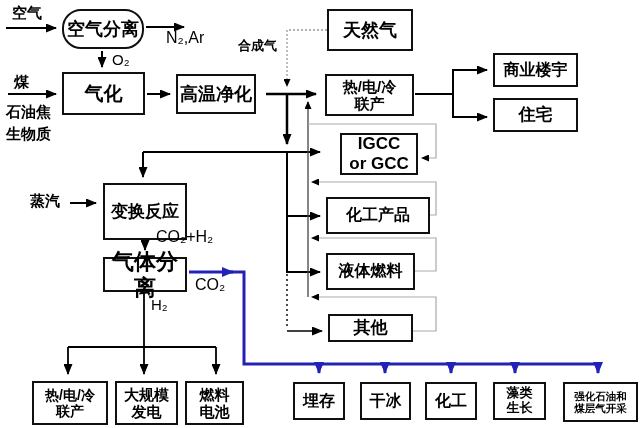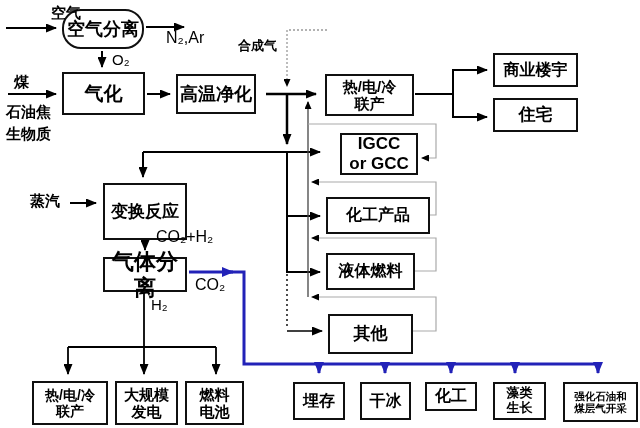--- a/index.html
+++ b/index.html
@@ -77,46 +77,47 @@
       <line x1="385" y1="364" x2="385" y2="373" marker-end="url(#ahb)"></line>
       <line x1="451" y1="364" x2="451" y2="373" marker-end="url(#ahb)"></line>
       <line x1="515" y1="364" x2="515" y2="373" marker-end="url(#ahb)"></line>
       <line x1="598" y1="364" x2="598" y2="373" marker-end="url(#ahb)"></line>
     </g>
   </svg>
 
   <div class="box" style="left:62px;top:9px;width:82px;height:40px;font-size:18px;border-radius:19px;">空气分离</div>
   <div class="box" style="left:62px;top:72px;width:83px;height:43px;font-size:19px;">气化</div>
   <div class="box" style="left:176px;top:74px;width:80px;height:40px;font-size:18px;">高温净化</div>
+  <div class="box" style="left:327px;top:9px;width:86px;height:42px;font-size:18px;">天然气</div>
   <div class="box" style="left:325px;top:74px;width:89px;height:42px;font-size:15px;">热/电/冷
 联产</div>
   <div class="box" style="left:493px;top:53px;width:85px;height:34px;font-size:16px;">商业楼宇</div>
   <div class="box" style="left:493px;top:98px;width:85px;height:34px;font-size:17px;">住宅</div>
   <div class="box" style="left:340px;top:133px;width:78px;height:42px;font-size:17px;">IGCC
 or GCC</div>
   <div class="box" style="left:326px;top:197px;width:104px;height:37px;font-size:16px;">化工产品</div>
   <div class="box" style="left:326px;top:253px;width:89px;height:37px;font-size:16px;">液体燃料</div>
-  <div class="box" style="left:328px;top:314px;width:85px;height:40px;font-size:17px;">其他</div>
+  <div class="box" style="left:328px;top:314px;width:85px;height:28px;font-size:17px;">其他</div>
   <div class="box" style="left:103px;top:183px;width:84px;height:57px;font-size:17px;">变换反应</div>
   <div class="box" style="left:103px;top:257px;width:84px;height:35px;font-size:22px;">气体分离</div>
   <div class="box" style="left:32px;top:381px;width:76px;height:44px;font-size:14px;">热/电/冷
 联产</div>
   <div class="box" style="left:115px;top:381px;width:63px;height:44px;font-size:15px;">大规模
 发电</div>
   <div class="box" style="left:185px;top:381px;width:59px;height:44px;font-size:15px;">燃料
 电池</div>
   <div class="box" style="left:293px;top:382px;width:52px;height:38px;font-size:16px;">埋存</div>
   <div class="box" style="left:360px;top:382px;width:51px;height:38px;font-size:16px;">干冰</div>
-  <div class="box" style="left:425px;top:382px;width:52px;height:29px;font-size:16px;text-align:center;">化工</div>
+  <div class="box" style="left:425px;top:382px;width:52px;height:38px;font-size:16px;text-align:center;">化工</div>
   <div class="box" style="left:493px;top:382px;width:53px;height:38px;font-size:13px;">藻类
 生长</div>
   <div class="box" style="left:563px;top:382px;width:75px;height:40px;font-size:10.5px;">强化石油和
 煤层气开采</div>
 
-  <span class="lbl" style="left:12px;top:5px;font-size:15px;margin-left:39px;">空气</span>
+  <span class="lbl" style="left:12px;top:5px;font-size:15px;">空气</span>
   <span class="lbl" style="left:14px;top:74px;font-size:15px;">煤</span>
   <span class="lbl" style="left:6px;top:104px;font-size:15px;">石油焦</span>
   <span class="lbl" style="left:6px;top:126px;font-size:15px;">生物质</span>
   <span class="lbl" style="left:30px;top:193px;font-size:15px;">蒸汽</span>
   <span class="lbl" style="left:238px;top:39px;font-size:13px;">合成气</span>
   <span class="lbl chem" style="left:166px;top:30px;font-size:16px;">N₂,Ar</span>
   <span class="lbl chem" style="left:112px;top:52px;font-size:15px;">O₂</span>
   <span class="lbl chem" style="left:156px;top:229px;font-size:16px;">CO₂+H₂</span>
   <span class="lbl chem" style="left:195px;top:277px;font-size:16px;">CO₂</span>
   <span class="lbl chem" style="left:151px;top:297px;font-size:15px;">H₂</span>

